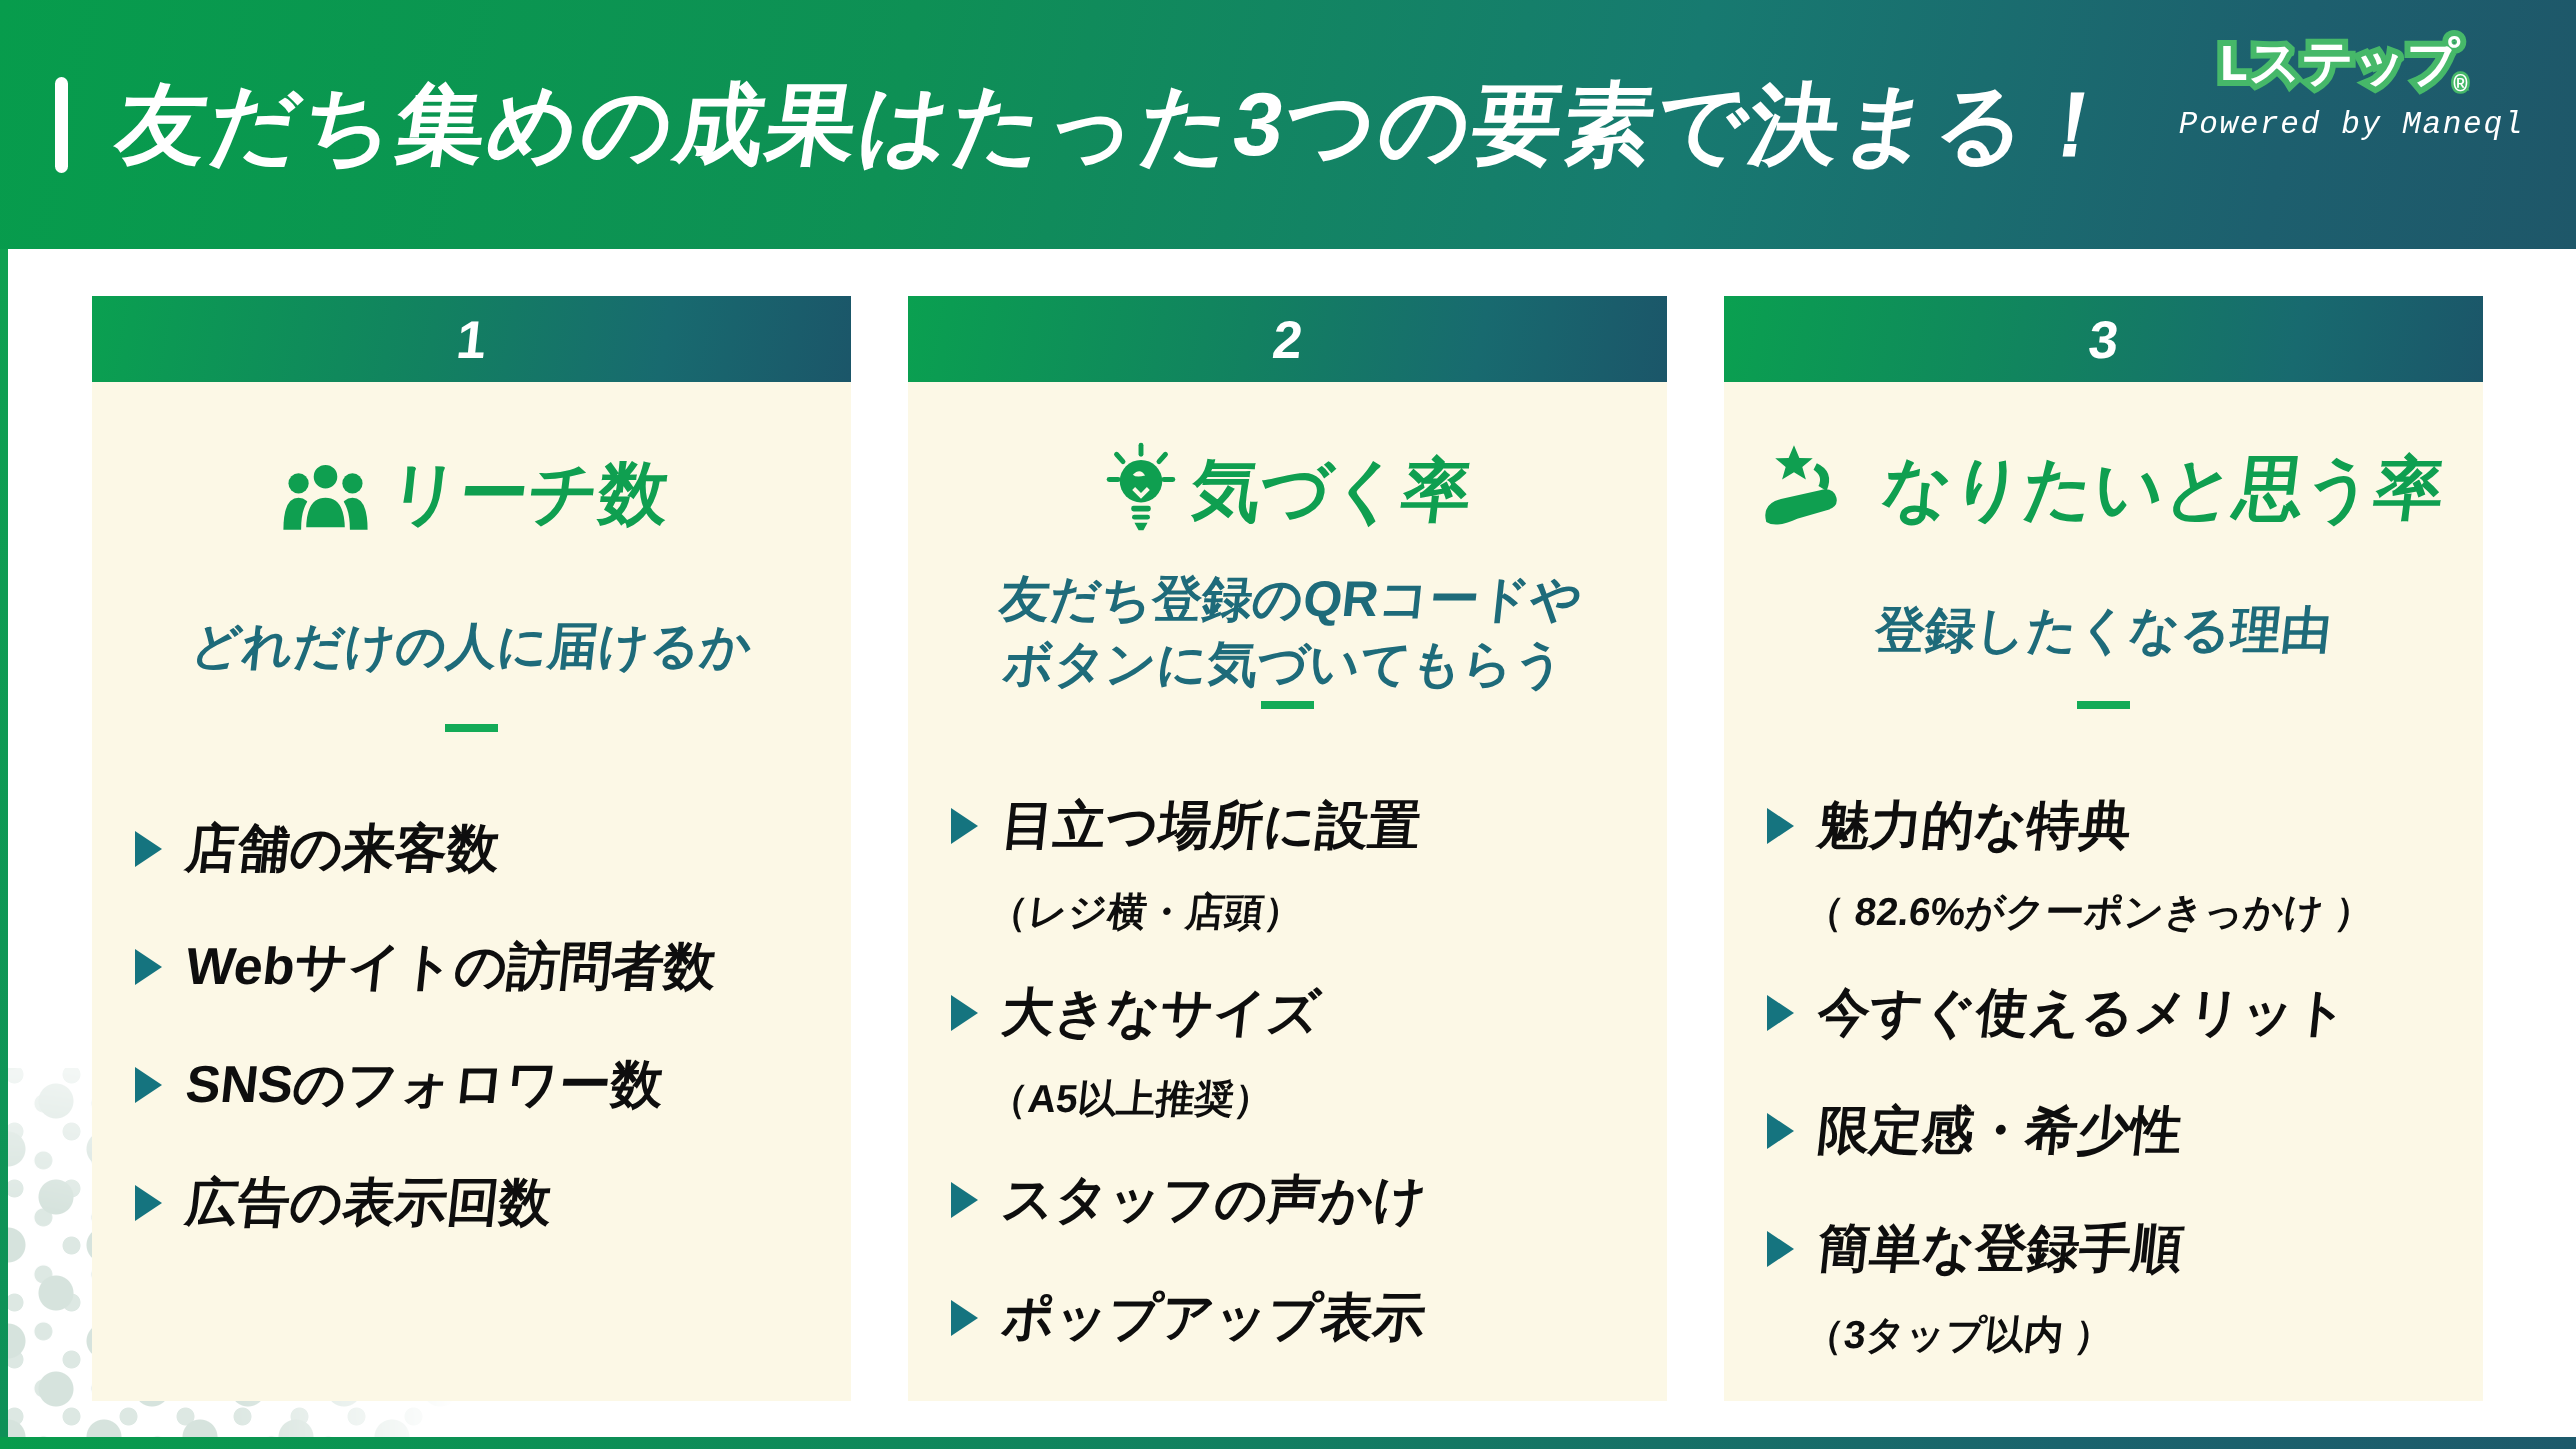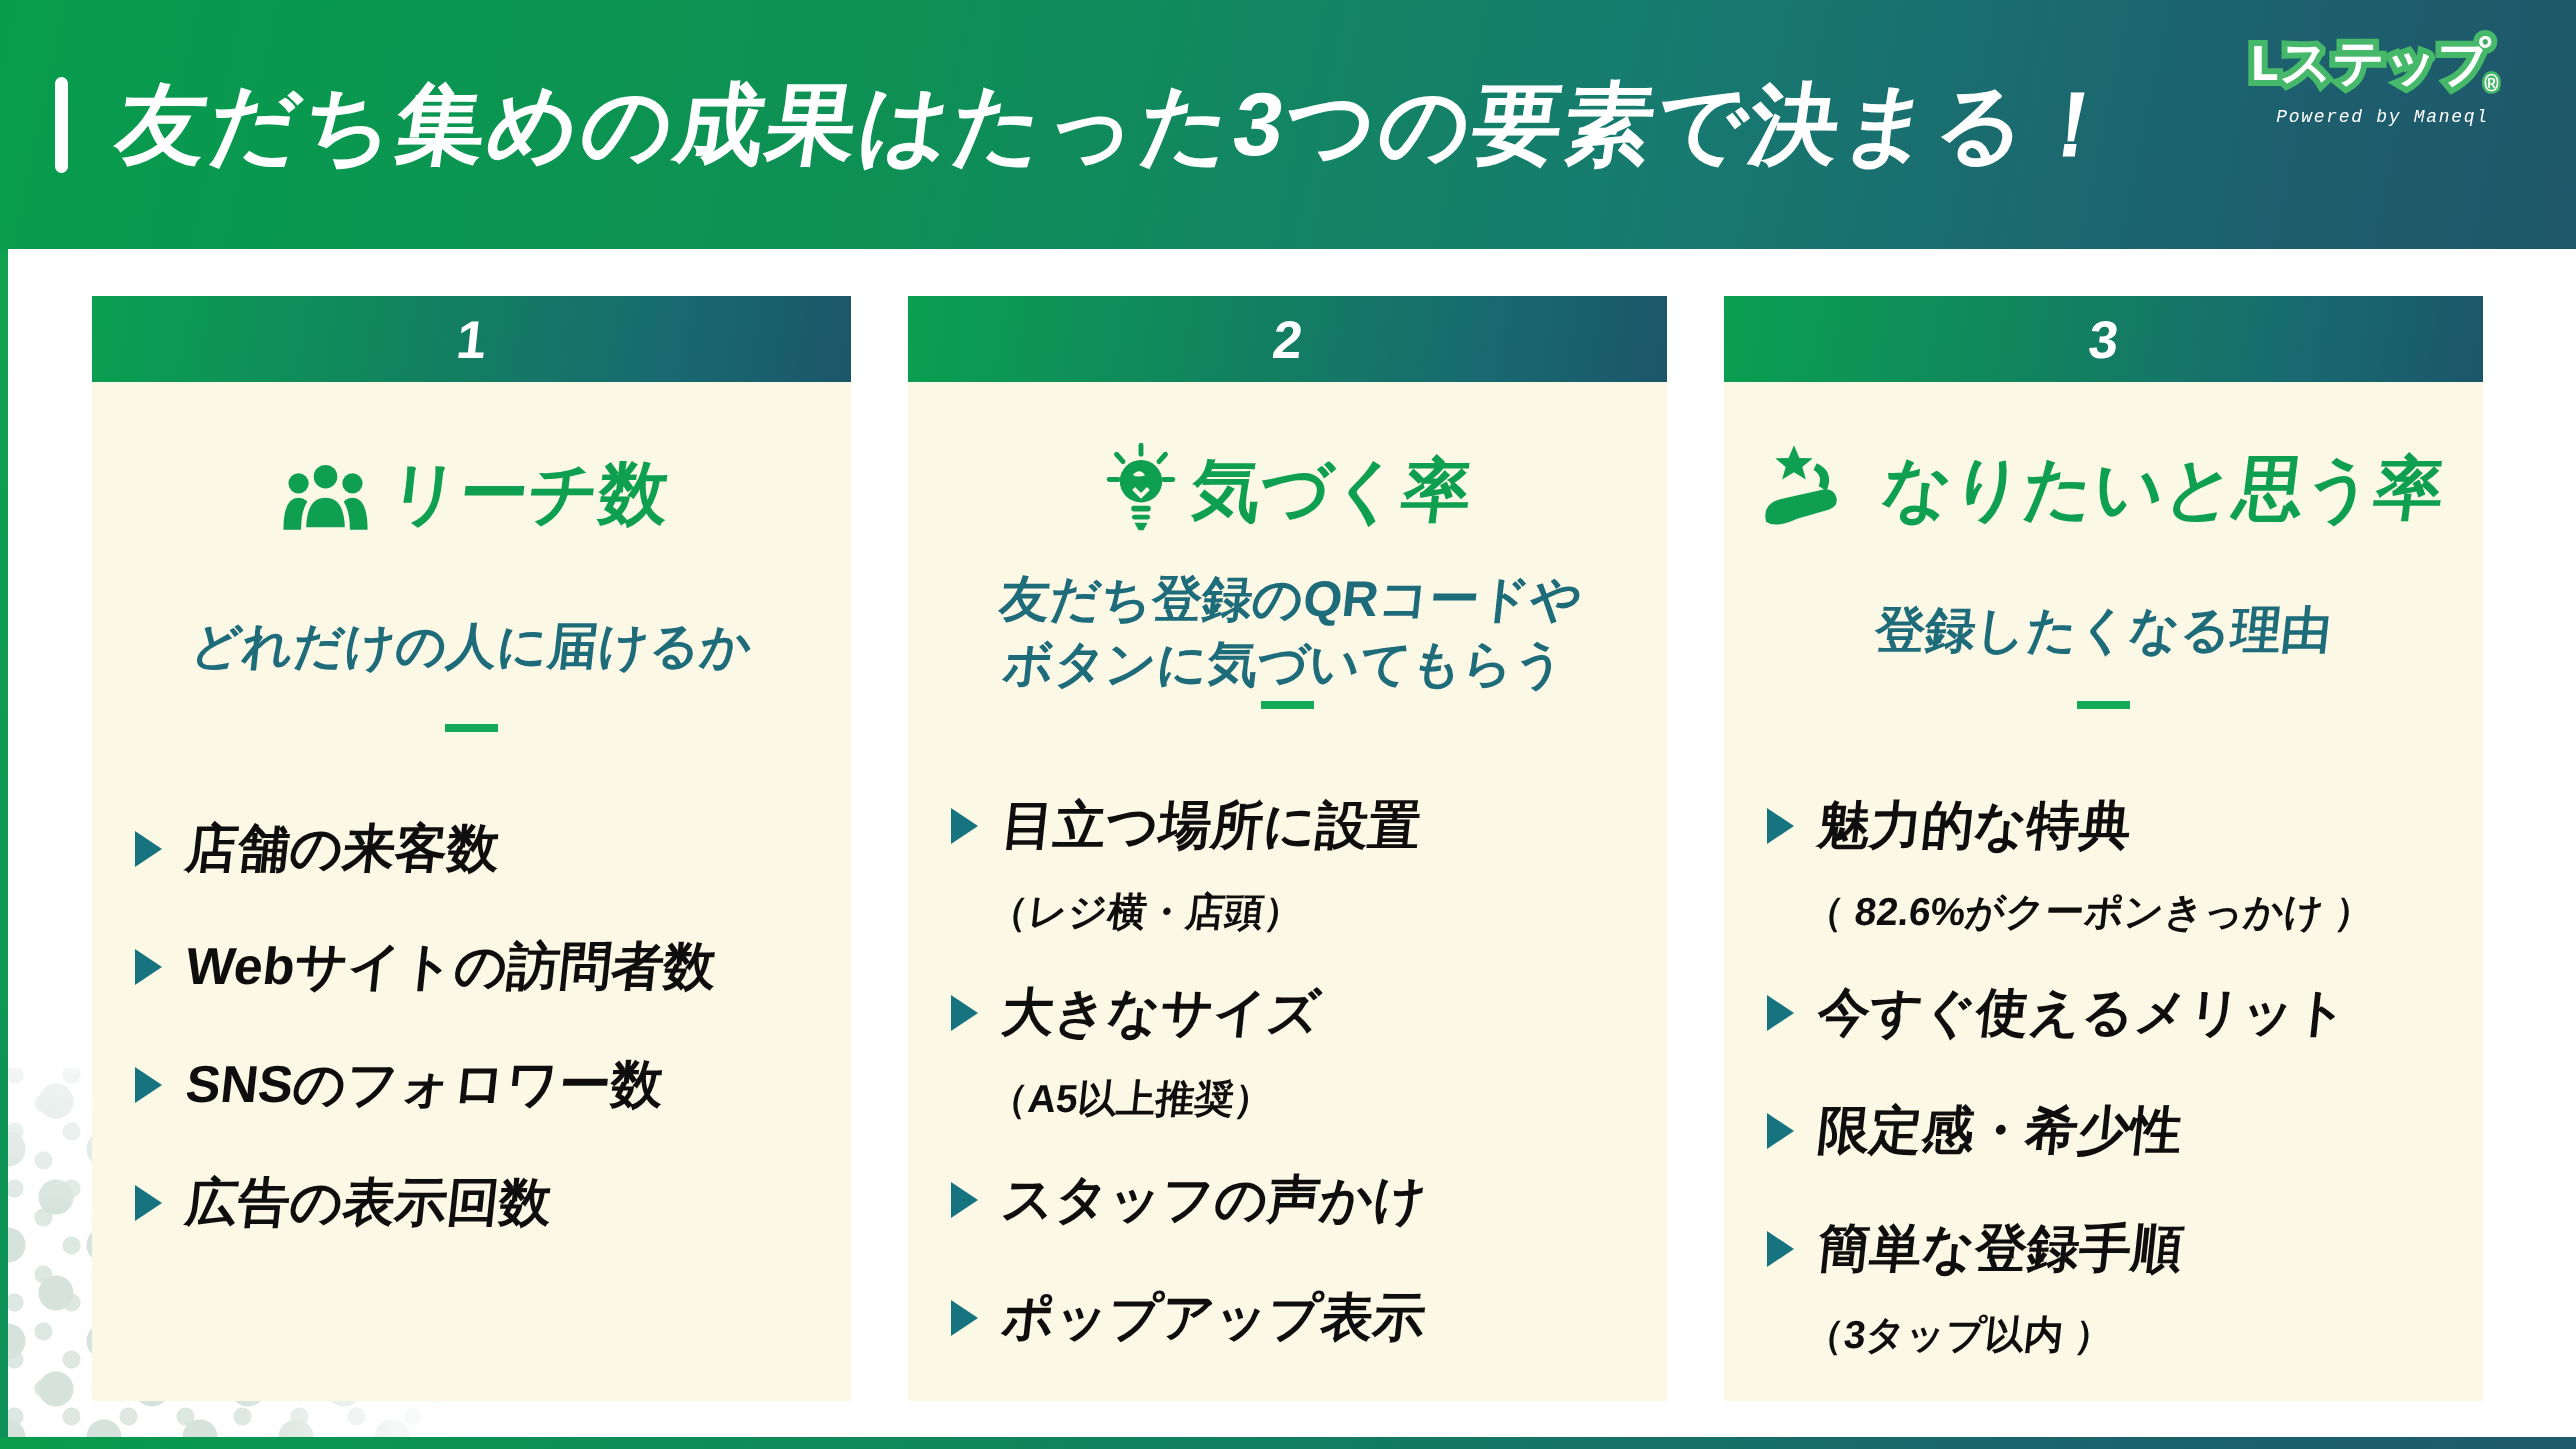--- a/index.html
+++ b/index.html
@@ -8,21 +8,21 @@
 
   
   .top-banner{position:absolute;top:0;left:0;width:2576px;height:249px;
     background:linear-gradient(102deg,#079c4c 0%,#0e9055 35%,#177a70 65%,#1d5f6e 88%,#1e5769 100%);
     display:flex;align-items:center;}
   .title-wrap{display:flex;align-items:center;padding-left:55px;}
   .title-bar{width:13px;height:96px;background:#ffffff;border-radius:6.9px;margin-right:50px;flex:none;}
   .page-title{color:#ffffff;font-size:89px;font-weight:900;letter-spacing:2.6px;
     transform:skewX(-8deg);display:inline-block;white-space:nowrap;}
   .logo{position:absolute;top:29px;right:52px;text-align:center;font-family:Liberation Mono, monospace;}
-  .powered{color:#ffffff;font-size:18px;font-style:italic;letter-spacing:1.7px;margin-top:1.7px;text-align:center;}
+  .powered{color:#ffffff;font-size:31px;font-style:italic;letter-spacing:1.7px;margin-top:1.7px;text-align:center;}
 
   
   .left-strip{position:absolute;left:0;top:249px;bottom:12px;width:7.7px;
     background:linear-gradient(#0fa151,#0e9058);}
   .bottom-bar{position:absolute;left:0;bottom:0;width:2576px;height:12px;
     background:linear-gradient(100deg,#089c4c 0%,#11825f 45%,#1a636d 80%,#1d5a6b 100%);}
   .dots{position:absolute;left:7.7px;bottom:12px;width:481px;height:369px;
     background-image:
       radial-gradient(circle,#d6e3dd 0 17px,transparent 18px),
       radial-gradient(circle,#d6e3dd 0 17px,transparent 18px),

